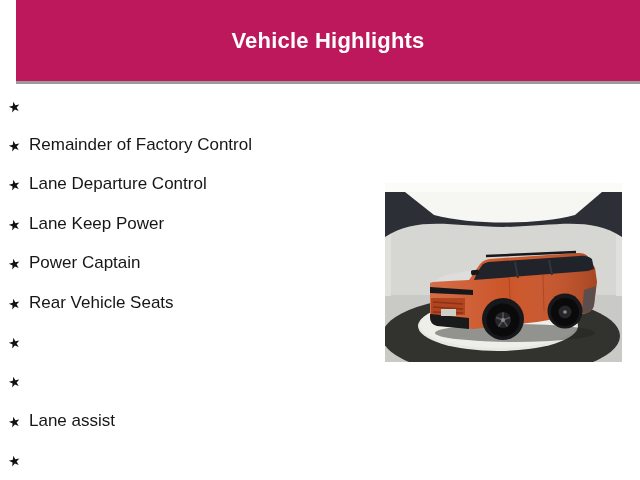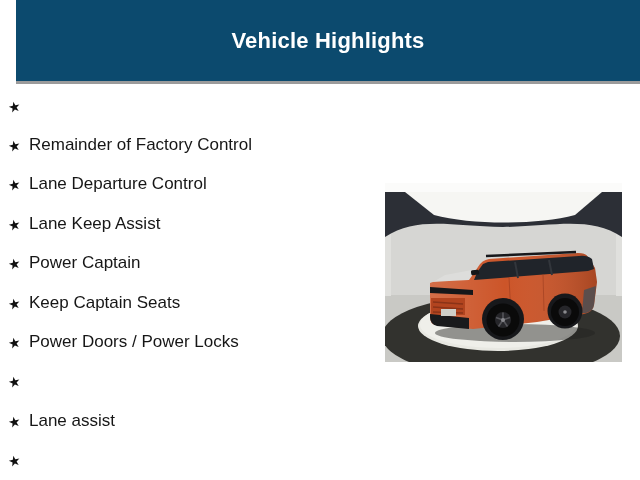--- a/index.html
+++ b/index.html
@@ -4,21 +4,21 @@
 <style>
   html,body{margin:0;padding:0;}
   body{
     width:640px;height:480px;background:#ffffff;
     font-family:"Liberation Sans",sans-serif;
     -webkit-font-smoothing:antialiased;
   }
   .card{position:relative;width:640px;height:480px;background:#ffffff;overflow:hidden;}
 
   .header{
-    margin-left:16px;height:81px;background:#0c4a6e;
+    margin-left:16px;height:81px;background:#be185d;
     border-bottom:3px solid #9b9b9b;
     display:flex;align-items:center;justify-content:center;
   }
   .header h1{
     margin:0;color:#ffffff;font-size:22px;font-weight:bold;letter-spacing:.2px;
   }
 
   .list{list-style:none;margin:0;padding:2px 0 0 8px;}
   .list li{
     display:flex;align-items:center;height:39.4px;
@@ -49,33 +49,32 @@
     <li>
       <span class="star">★</span>
       <span>Remainder of Factory Control</span>
     </li>
     <li>
       <span class="star">★</span>
       <span>Lane Departure Control</span>
     </li>
     <li>
       <span class="star">★</span>
-      <span>Lane Keep Assist</span>
+      <span>Lane Keep Power</span>
     </li>
     <li>
       <span class="star">★</span>
       <span>Power Captain</span>
     </li>
     <li>
       <span class="star">★</span>
-      <span>Keep Captain Seats</span>
+      <span>Rear Vehicle Seats</span>
     </li>
     <li>
       <span class="star">★</span>
-      <span>Power Doors / Power Locks</span>
     </li>
     <li>
       <span class="star">★</span>
     </li>
     <li>
       <span class="star">★</span>
       <span>Lane assist</span>
     </li>
     <li>
       <span class="star">★</span>

